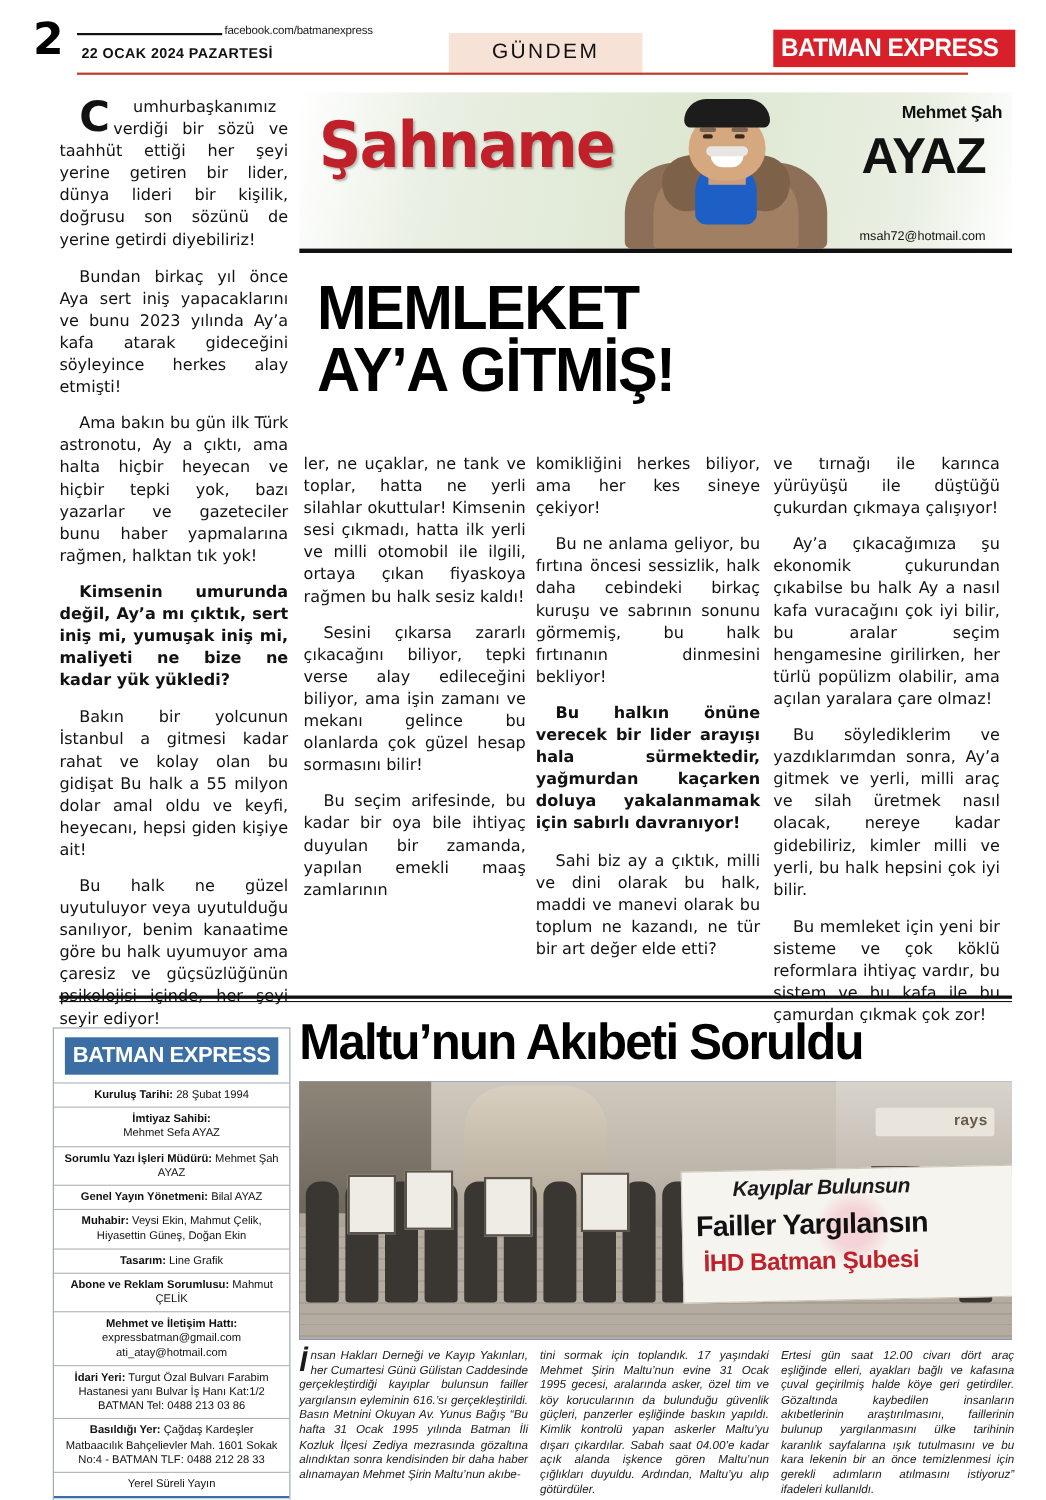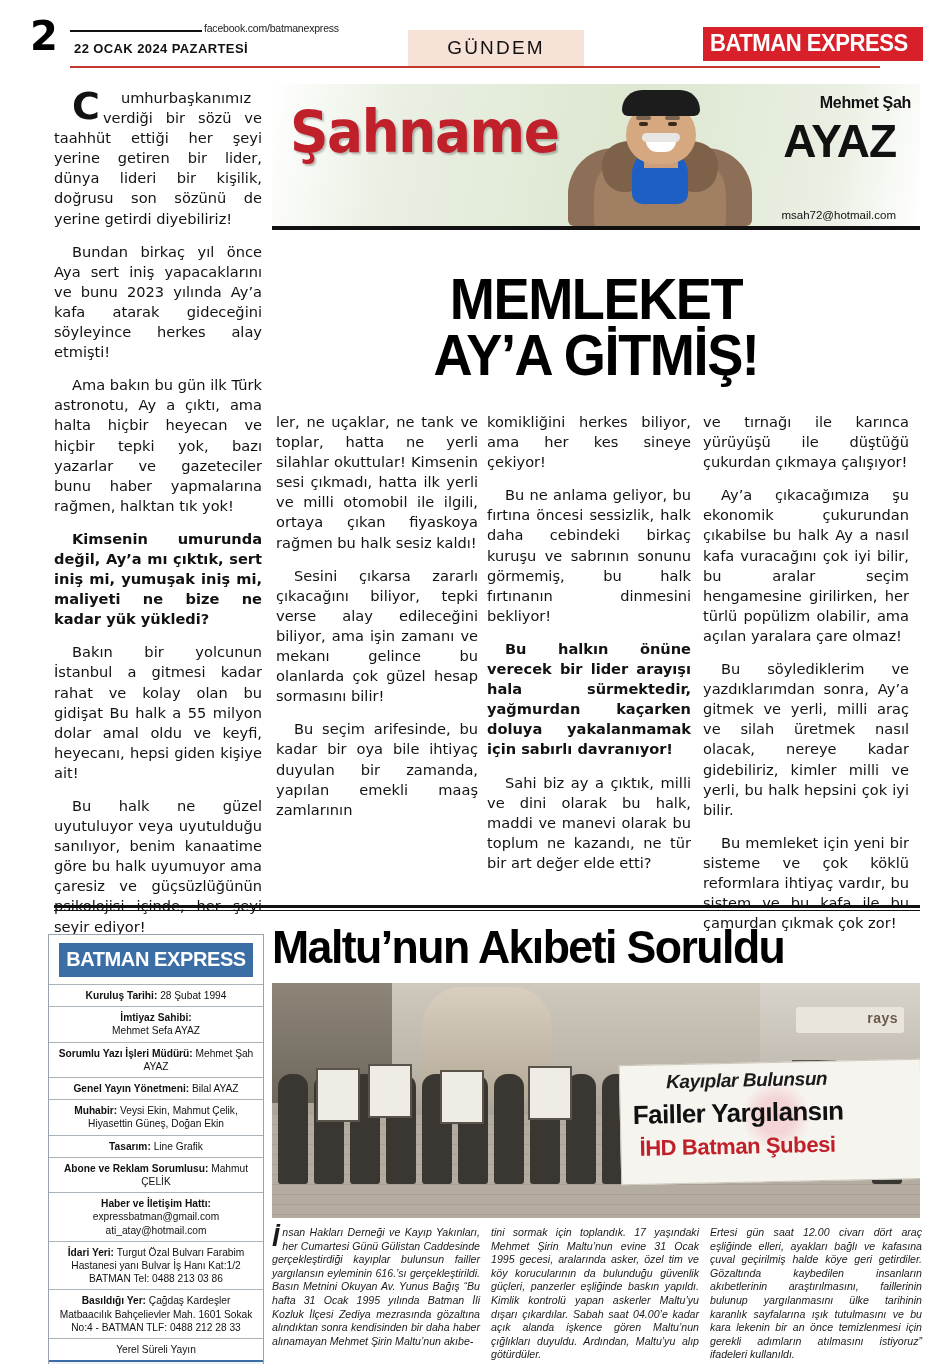--- a/index.html
+++ b/index.html
@@ -246,22 +246,20 @@
     height: 26px;
     background: #1c1c1c;
     border-radius: 26px 26px 8px 8px;
   }
 
   
   .opinion-headline {
     position: absolute;
     left: 272px; top: 252px;
     width: 648px;
-    text-align: center;
-    margin-top: 19px;
   }
   .opinion-headline .line {
     font-size: 57px;
     font-weight: bold;
     letter-spacing: -1.5px;
     line-height: 56px;
     color: #000;
     font-family: "Liberation Sans", sans-serif;
     transform: scaleX(0.95);
   }
@@ -547,21 +545,21 @@
 <div class="imprint">
   <div class="imprint-logo">BATMAN EXPRESS</div>
   <div id="imprint-rows">
       <div class="imprint-row"><b>Kuruluş Tarihi:</b><span> 28 Şubat 1994</span></div>
       <div class="imprint-row"><b>İmtiyaz Sahibi:</b><br><span>Mehmet Sefa AYAZ</span></div>
       <div class="imprint-row"><b>Sorumlu Yazı İşleri Müdürü:</b><span> Mehmet Şah AYAZ</span></div>
       <div class="imprint-row"><b>Genel Yayın Yönetmeni:</b><span> Bilal AYAZ</span></div>
       <div class="imprint-row"><b>Muhabir:</b><span> Veysi Ekin, Mahmut Çelik, Hiyasettin Güneş, Doğan Ekin</span></div>
       <div class="imprint-row"><b>Tasarım:</b><span> Line Grafik</span></div>
       <div class="imprint-row"><b>Abone ve Reklam Sorumlusu:</b><span> Mahmut ÇELİK</span></div>
-      <div class="imprint-row"><b>Haber ve İletişim Hattı:</b><br><span>expressbatman@gmail.com<br>ati_atay@hotmail.com</span></div>
+      <div class="imprint-row"><b>Mehmet ve İletişim Hattı:</b><br><span>expressbatman@gmail.com<br>ati_atay@hotmail.com</span></div>
       <div class="imprint-row"><b>İdari Yeri:</b><span> Turgut Özal Bulvarı Farabim Hastanesi yanı Bulvar İş Hanı Kat:1/2 BATMAN Tel: 0488 213 03 86</span></div>
       <div class="imprint-row"><b>Basıldığı Yer:</b><span> Çağdaş Kardeşler Matbaacılık Bahçelievler Mah. 1601 Sokak No:4  -  BATMAN TLF: 0488 212 28 33</span></div>
       <div class="imprint-row"><span>Yerel Süreli Yayın</span></div>
     </div>
   <div class="imprint-footer">Gazetemiz basın meslek ilkelerine uymaya söz vermiştir. Gazetemizde yer alan köşe yazılarının sorumluluğu yazara aittir.</div>
 </div>
 
 <div class="news-headline">Maltu’nun Akıbeti Soruldu</div>
 
 <div class="news-photo">

